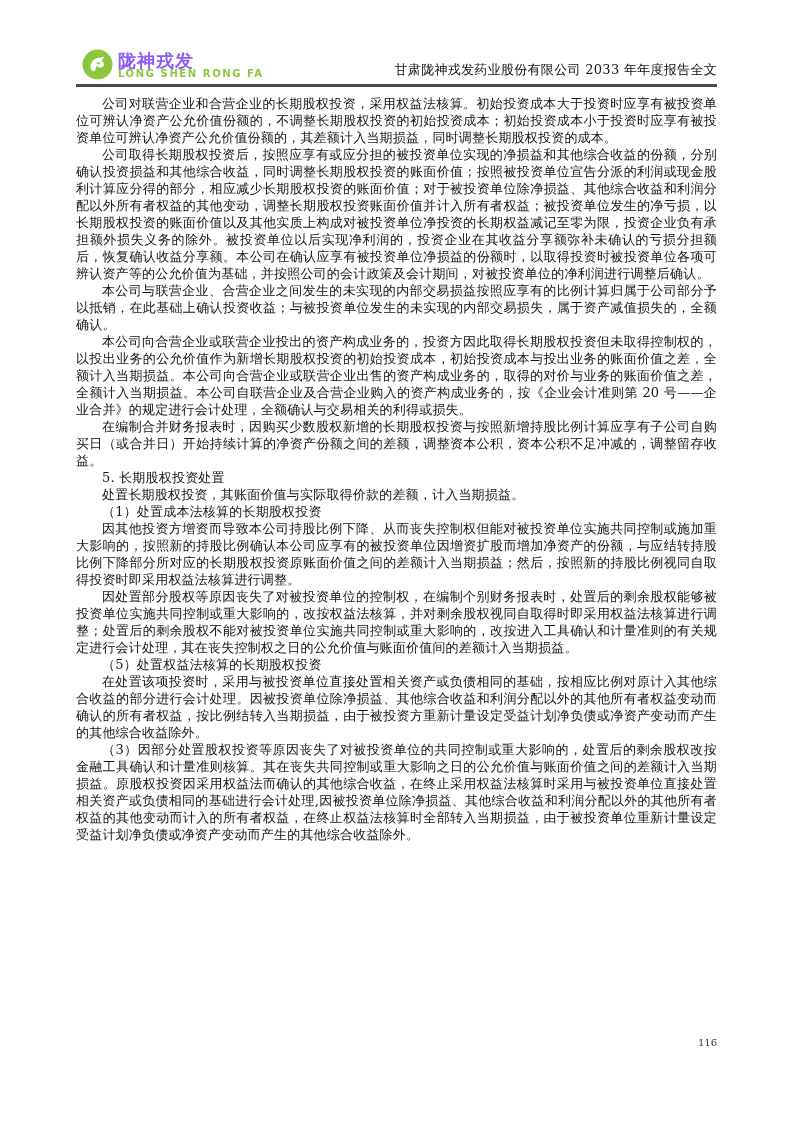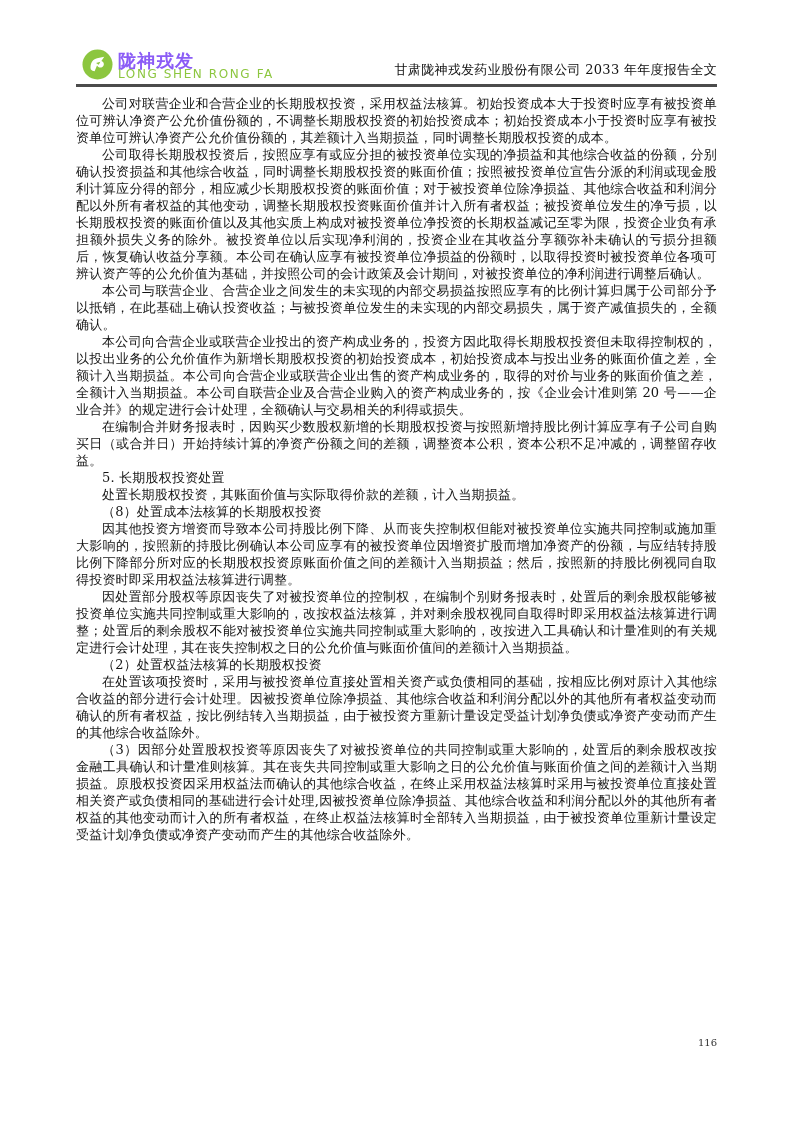--- a/index.html
+++ b/index.html
@@ -17,22 +17,22 @@
     position:absolute; left:82px; top:49px;
     display:flex; align-items:flex-start;
   }
   .logo-icon { width:31px; height:31px; flex:0 0 auto; }
   .brand-text { margin-left:5px; padding-top:2px; font-family:"DejaVu Sans","Liberation Sans",sans-serif; }
   .brand-cn {
     font-size:18px; font-weight:bold; line-height:19px;
     letter-spacing:1px; color:#8b5cf6;
   }
   .brand-en {
-    font-size:12px; line-height:8px; letter-spacing:1.6px;
-    color:#8cc63f; font-weight:normal;
+    font-size:10px; line-height:8px; letter-spacing:1.6px;
+    color:#8cc63f; font-weight:bold;
   }
   .header-title {
     position:absolute; right:76px; top:61px;
     font-size:13px; letter-spacing:0.3px; color:#111;
     white-space:nowrap;
   }
   .header-rule {
     position:absolute; left:76px; right:76px; top:84px;
     height:3px; background:#4b4b4b;
   }
@@ -75,23 +75,23 @@
   <div class="header-rule"></div>
 
   <div class="main">
       <p class="para">公司对联营企业和合营企业的长期股权投资，采用权益法核算。初始投资成本大于投资时应享有被投资单位可辨认净资产公允价值份额的，不调整长期股权投资的初始投资成本；初始投资成本小于投资时应享有被投资单位可辨认净资产公允价值份额的，其差额计入当期损益，同时调整长期股权投资的成本。</p>
       <p class="para">公司取得长期股权投资后，按照应享有或应分担的被投资单位实现的净损益和其他综合收益的份额，分别确认投资损益和其他综合收益，同时调整长期股权投资的账面价值；按照被投资单位宣告分派的利润或现金股利计算应分得的部分，相应减少长期股权投资的账面价值；对于被投资单位除净损益、其他综合收益和利润分配以外所有者权益的其他变动，调整长期股权投资账面价值并计入所有者权益；被投资单位发生的净亏损，以长期股权投资的账面价值以及其他实质上构成对被投资单位净投资的长期权益减记至零为限，投资企业负有承担额外损失义务的除外。被投资单位以后实现净利润的，投资企业在其收益分享额弥补未确认的亏损分担额后，恢复确认收益分享额。本公司在确认应享有被投资单位净损益的份额时，以取得投资时被投资单位各项可辨认资产等的公允价值为基础，并按照公司的会计政策及会计期间，对被投资单位的净利润进行调整后确认。</p>
       <p class="para">本公司与联营企业、合营企业之间发生的未实现的内部交易损益按照应享有的比例计算归属于公司部分予以抵销，在此基础上确认投资收益；与被投资单位发生的未实现的内部交易损失，属于资产减值损失的，全额确认。</p>
       <p class="para">本公司向合营企业或联营企业投出的资产构成业务的，投资方因此取得长期股权投资但未取得控制权的，以投出业务的公允价值作为新增长期股权投资的初始投资成本，初始投资成本与投出业务的账面价值之差，全额计入当期损益。本公司向合营企业或联营企业出售的资产构成业务的，取得的对价与业务的账面价值之差，全额计入当期损益。本公司自联营企业及合营企业购入的资产构成业务的，按《企业会计准则第 20 号——企业合并》的规定进行会计处理，全额确认与交易相关的利得或损失。</p>
       <p class="para">在编制合并财务报表时，因购买少数股权新增的长期股权投资与按照新增持股比例计算应享有子公司自购买日（或合并日）开始持续计算的净资产份额之间的差额，调整资本公积，资本公积不足冲减的，调整留存收益。</p>
       <p class="para">5. 长期股权投资处置</p>
       <p class="para">处置长期股权投资，其账面价值与实际取得价款的差额，计入当期损益。</p>
-      <p class="para">（8）处置成本法核算的长期股权投资</p>
+      <p class="para">（1）处置成本法核算的长期股权投资</p>
       <p class="para">因其他投资方增资而导致本公司持股比例下降、从而丧失控制权但能对被投资单位实施共同控制或施加重大影响的，按照新的持股比例确认本公司应享有的被投资单位因增资扩股而增加净资产的份额，与应结转持股比例下降部分所对应的长期股权投资原账面价值之间的差额计入当期损益；然后，按照新的持股比例视同自取得投资时即采用权益法核算进行调整。</p>
       <p class="para">因处置部分股权等原因丧失了对被投资单位的控制权，在编制个别财务报表时，处置后的剩余股权能够被投资单位实施共同控制或重大影响的，改按权益法核算，并对剩余股权视同自取得时即采用权益法核算进行调整；处置后的剩余股权不能对被投资单位实施共同控制或重大影响的，改按进入工具确认和计量准则的有关规定进行会计处理，其在丧失控制权之日的公允价值与账面价值间的差额计入当期损益。</p>
-      <p class="para">（2）处置权益法核算的长期股权投资</p>
+      <p class="para">（5）处置权益法核算的长期股权投资</p>
       <p class="para">在处置该项投资时，采用与被投资单位直接处置相关资产或负债相同的基础，按相应比例对原计入其他综合收益的部分进行会计处理。因被投资单位除净损益、其他综合收益和利润分配以外的其他所有者权益变动而确认的所有者权益，按比例结转入当期损益，由于被投资方重新计量设定受益计划净负债或净资产变动而产生的其他综合收益除外。</p>
       <p class="para">（3）因部分处置股权投资等原因丧失了对被投资单位的共同控制或重大影响的，处置后的剩余股权改按金融工具确认和计量准则核算。其在丧失共同控制或重大影响之日的公允价值与账面价值之间的差额计入当期损益。原股权投资因采用权益法而确认的其他综合收益，在终止采用权益法核算时采用与被投资单位直接处置相关资产或负债相同的基础进行会计处理,因被投资单位除净损益、其他综合收益和利润分配以外的其他所有者权益的其他变动而计入的所有者权益，在终止权益法核算时全部转入当期损益，由于被投资单位重新计量设定受益计划净负债或净资产变动而产生的其他综合收益除外。</p>
     </div>
 
   <div class="page-number">116</div>
 
 </div>
 
 </body></html>

